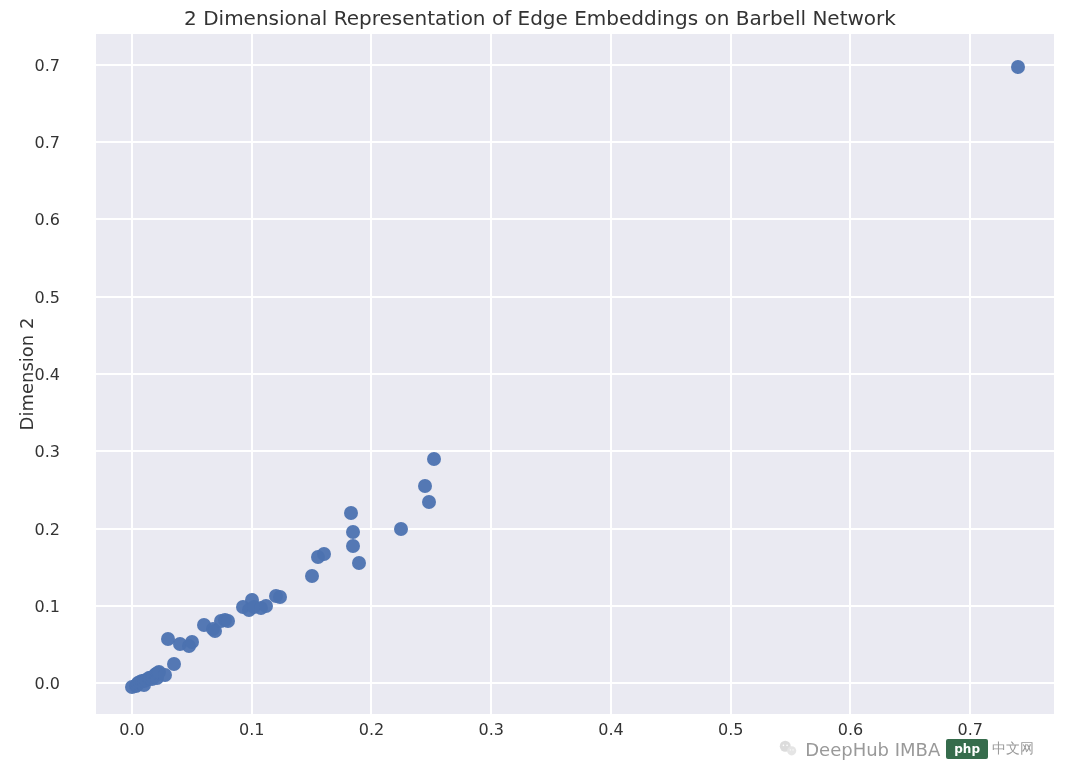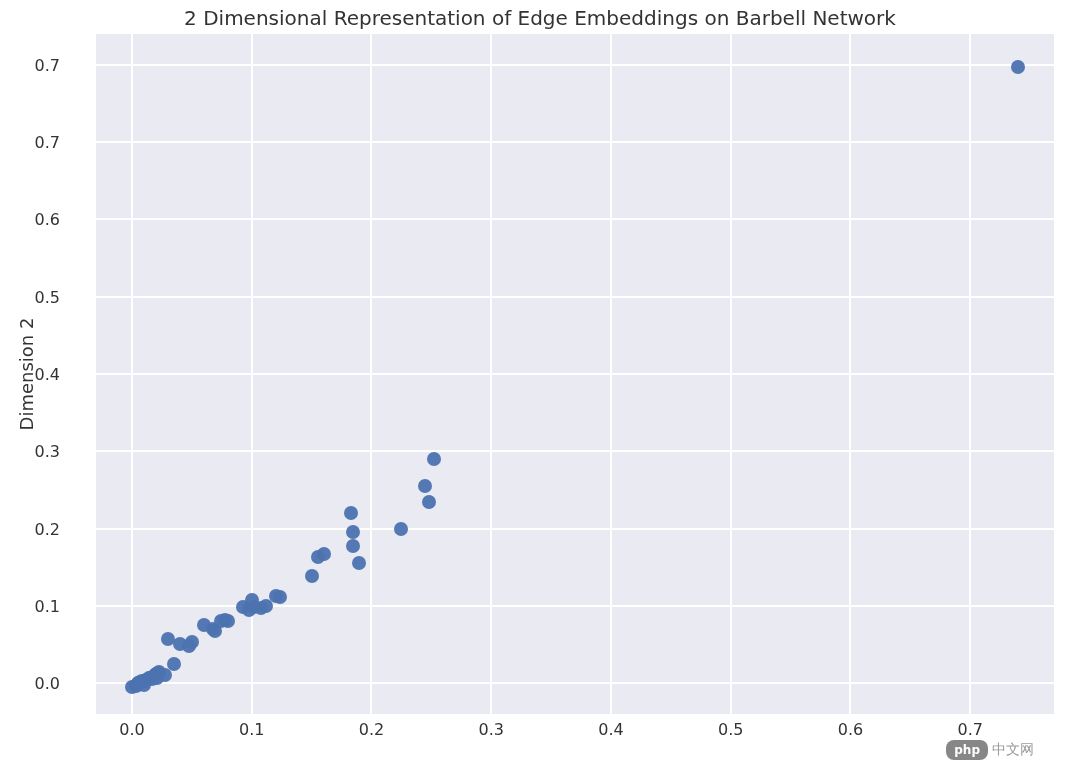--- a/index.html
+++ b/index.html
@@ -108,26 +108,26 @@
   }
   .wm-wechat svg { width: 22px; height: 22px; opacity: 0.5; }
   .wm-php {
     display: flex;
     align-items: center;
     gap: 4px;
     color: #999999;
     font-size: 14px;
   }
   .wm-php .pill {
-    background: #737373;
+    background: #14532d;
     color: #ffffff;
     font-weight: bold;
     font-size: 12px;
     padding: 3px 8px;
-    border-radius: 8px;
+    border-radius: 2px;
     opacity: 0.85;
   }
 </style>
 </head>
 <body>
 
 <div class="figure">
 
   <div class="title">2 Dimensional Representation of Edge Embeddings on Barbell Network</div>
 
@@ -198,20 +198,31 @@
       <div class="point" style="left: 305.362px; top: 494.545px;"></div>
       <div class="point" style="left: 329.312px; top: 452.045px;"></div>
       <div class="point" style="left: 332.905px; top: 467.5px;"></div>
       <div class="point" style="left: 337.695px; top: 425px;"></div>
       <div class="point" style="left: 922.075px; top: 33.2273px;"></div>
     </div>
 
   <div class="ylabel">Dimension 2</div>
 
   <div class="watermark-group">
+    <span class="wm-wechat">
+      <svg viewBox="0 0 24 24">
+        <circle cx="9" cy="9" r="6" fill="#bbbbbb"></circle>
+        <circle cx="16" cy="14" r="5" fill="#cccccc"></circle>
+        <circle cx="7" cy="8" r="0.9" fill="#ffffff"></circle>
+        <circle cx="11" cy="8" r="0.9" fill="#ffffff"></circle>
+        <circle cx="14.5" cy="13" r="0.7" fill="#ffffff"></circle>
+        <circle cx="17.5" cy="13" r="0.7" fill="#ffffff"></circle>
+      </svg>
+      <span>DeepHub IMBA</span>
+    </span>
     <span class="wm-php">
       <span class="pill">php</span>
       <span>中文网</span>
     </span>
   </div>
 
 <div class="tick-x" style="left: 131.925px;">0.0</div>
     <div class="tick-x" style="left: 251.675px;">0.1</div>
     <div class="tick-x" style="left: 371.425px;">0.2</div>
     <div class="tick-x" style="left: 491.175px;">0.3</div>

